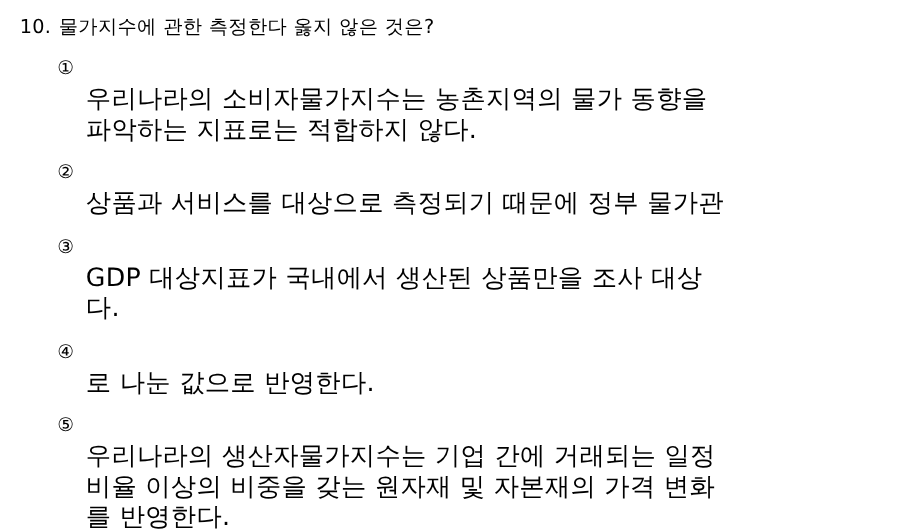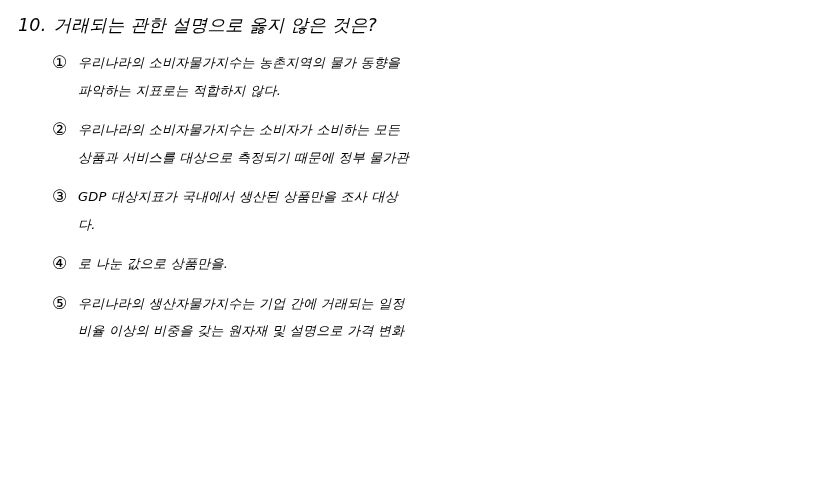--- a/index.html
+++ b/index.html
@@ -13,21 +13,20 @@
     font-family: "DejaVu Sans", sans-serif;
     color: #000000;
     overflow: hidden;
   }
   .page {
     position: relative;
     width: 826px;
     height: 483px;
     box-sizing: border-box;
     padding: 10px 0 0 0;
-    font-style: italic;
   }
   .question {
     display: flex;
     align-items: flex-start;
     margin: 0 0 0 18px;
   }
   .q-number {
     flex: 0 0 auto;
     font-size: 17.5px;
     line-height: 30px;
@@ -54,75 +53,76 @@
   }
   .choice-marker {
     flex: 0 0 auto;
     width: 26px;
     font-size: 17px;
     line-height: 27.5px;
     text-align: left;
   }
   .choice-body {
     flex: 1 1 auto;
-    font-size: 13px;
+    font-size: 23px;
     line-height: 27.5px;
     letter-spacing: 0.25px;
     word-break: keep-all;
+    margin-top: 28px;
   }
   .choice-body .ln {
     display: block;
     white-space: pre;
   }
 </style>
 </head>
 <body>
 
 <div class="page">
 
   <div class="question">
     <span class="q-number">10.</span>
-    <span class="q-text">거래되는 관한 설명으로 옳지 않은 것은?</span>
+    <span class="q-text">물가지수에 관한 측정한다 옳지 않은 것은?</span>
   </div>
 
   <ul class="choices">
 
     <li class="choice">
       <span class="choice-marker">①</span>
       <span class="choice-body">
         <span class="ln">우리나라의 소비자물가지수는 농촌지역의 물가 동향을</span>
         <span class="ln">파악하는 지표로는 적합하지 않다.</span>
       </span>
     </li>
 
     <li class="choice">
       <span class="choice-marker">②</span>
       <span class="choice-body">
-        <span class="ln">우리나라의 소비자물가지수는 소비자가 소비하는 모든</span>
         <span class="ln">상품과 서비스를 대상으로 측정되기 때문에 정부 물가관</span>
       </span>
     </li>
 
     <li class="choice">
       <span class="choice-marker">③</span>
       <span class="choice-body">
         <span class="ln">GDP 대상지표가 국내에서 생산된 상품만을 조사 대상</span>
         <span class="ln">다.</span>
       </span>
     </li>
 
     <li class="choice">
       <span class="choice-marker">④</span>
       <span class="choice-body">
-        <span class="ln">로 나눈 값으로 상품만을.</span>
+        <span class="ln">로 나눈 값으로 반영한다.</span>
       </span>
     </li>
 
     <li class="choice">
       <span class="choice-marker">⑤</span>
       <span class="choice-body">
         <span class="ln">우리나라의 생산자물가지수는 기업 간에 거래되는 일정</span>
-        <span class="ln">비율 이상의 비중을 갖는 원자재 및 설명으로 가격 변화</span>
+        <span class="ln">비율 이상의 비중을 갖는 원자재 및 자본재의 가격 변화</span>
+        <span class="ln">를 반영한다.</span>
       </span>
     </li>
 
   </ul>
 </div>
 
 </body></html>

